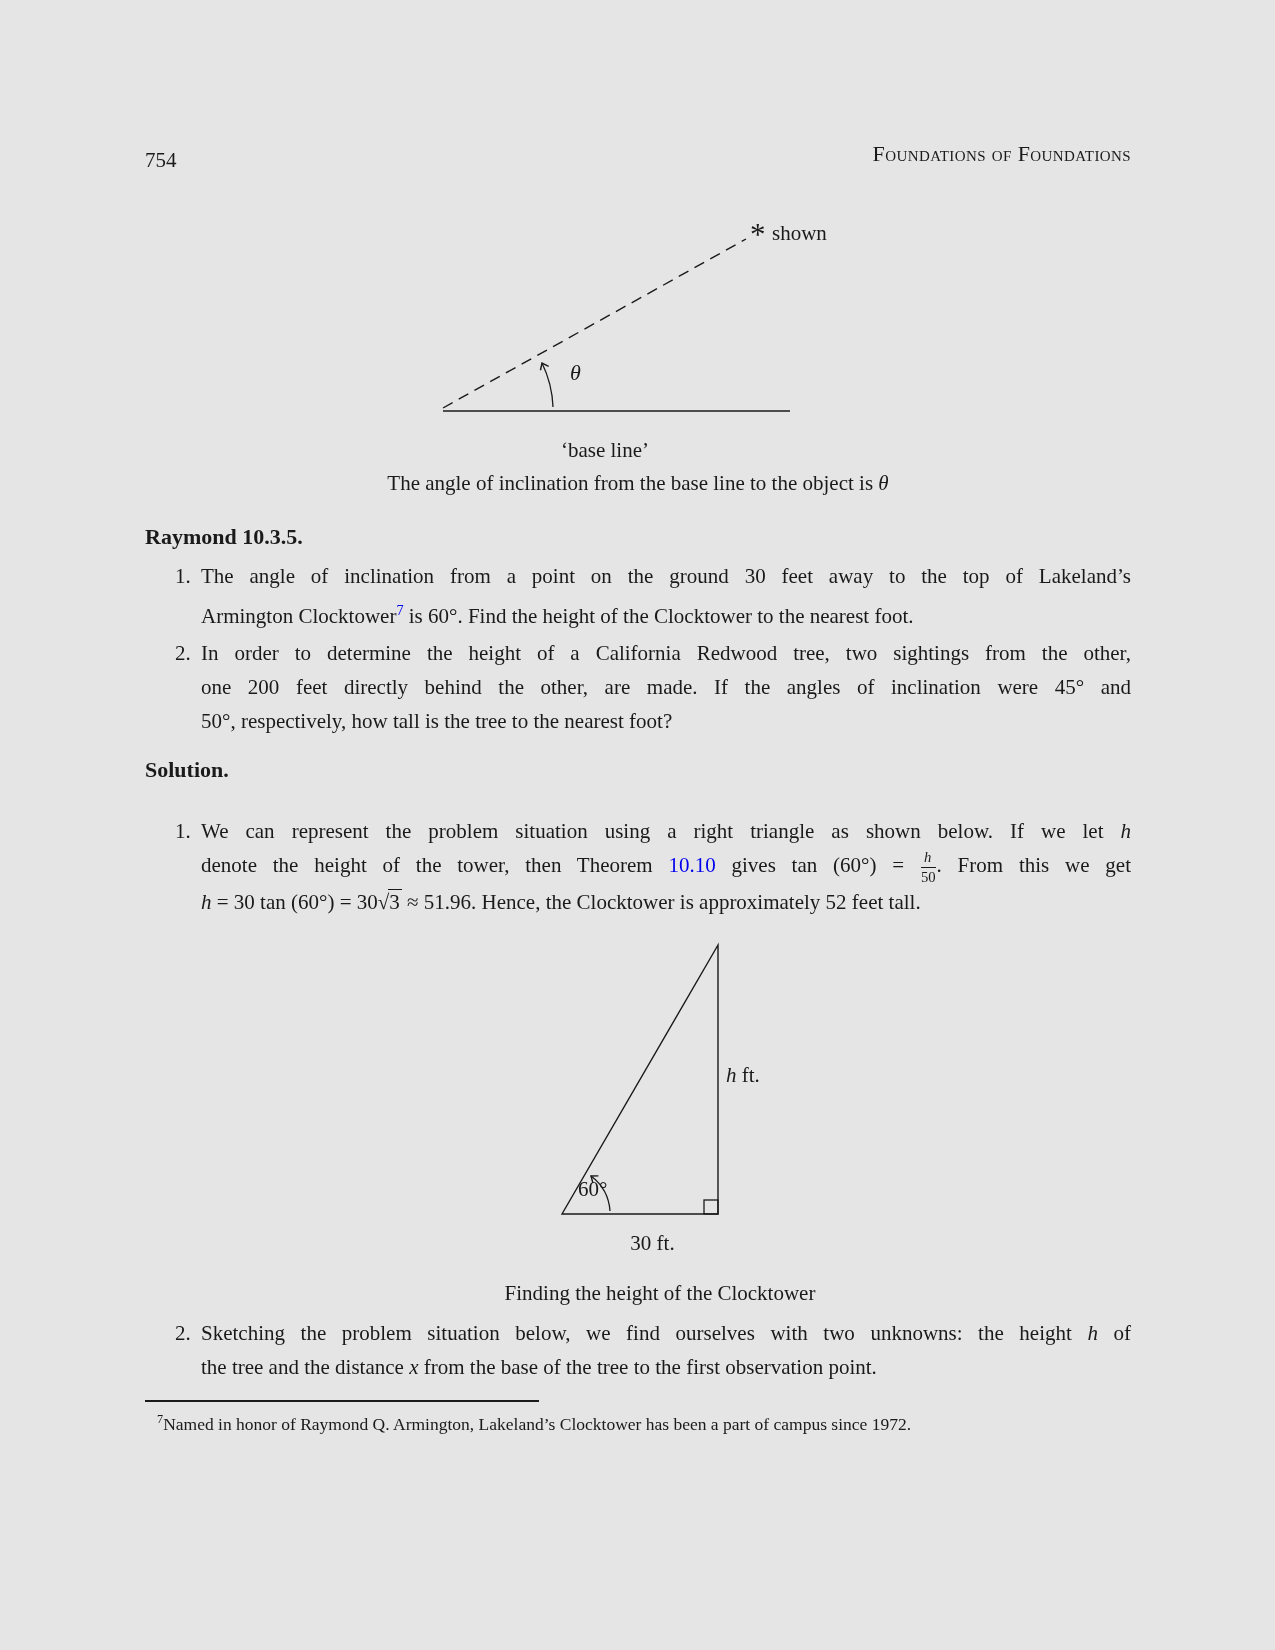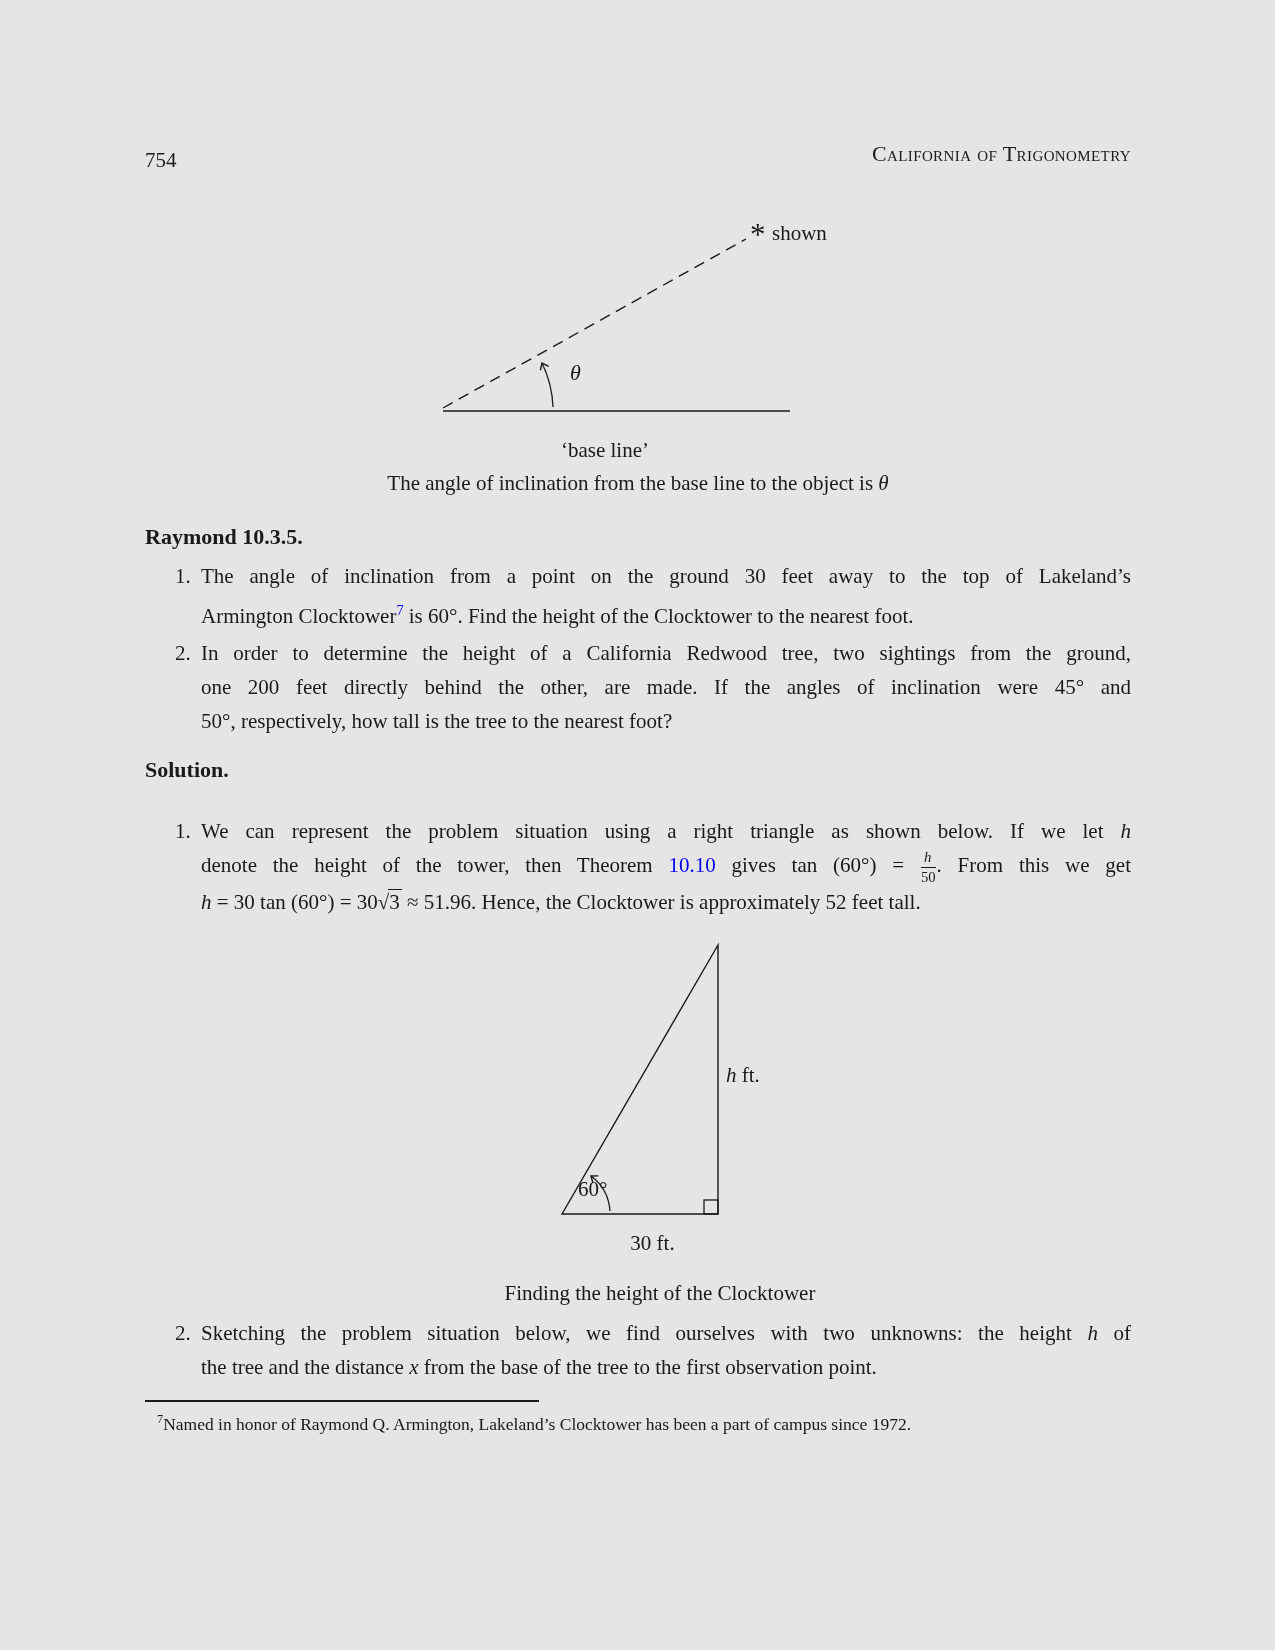--- a/index.html
+++ b/index.html
@@ -30,21 +30,21 @@
   .rule { border-top:2px solid #1a1a1a; height:0; }
   .footnote { font-size:17.5px; line-height:26px; }
   .footnote sup { font-size:0.7em; }
 </style>
 </head>
 <body>
 
 <div id="page">
 
   <div class="abs txt" style="left:145px; top:143px;">754</div>
-  <div class="abs smallcaps" style="right:144px; top:141px;">California of Trigonometry</div>
+  <div class="abs smallcaps" style="right:144px; top:141px;">Foundations of Foundations</div>
 
   <svg class="abs" style="left:420px; top:200px;" width="430" height="215" viewBox="0 0 430 215">
     <defs>
       <marker id="ah" markerWidth="9" markerHeight="9" refX="5.5" refY="4.5" orient="auto">
         <path d="M1,1 L5.5,4.5 L1,8" fill="none" stroke="#1a1a1a" stroke-width="1.1"></path>
       </marker>
     </defs>
     <line x1="23" y1="211" x2="370" y2="211" stroke="#1a1a1a" stroke-width="1.4"></line>
     <line x1="23" y1="208" x2="326" y2="39" stroke="#1a1a1a" stroke-width="1.4" stroke-dasharray="11 7"></line>
     <path d="M 133 207 A 110 110 0 0 0 122 163" fill="none" stroke="#1a1a1a" stroke-width="1.3" marker-end="url(#ah)"></path>
@@ -58,21 +58,21 @@
   <div class="abs heading" style="left:145px; top:524px;">Raymond 10.3.5.</div>
 
   <div class="item" style="top:559px;">
     <span class="num">1.</span>
     <div class="line">The angle of inclination from a point on the ground 30 feet away to the top of Lakeland’s</div>
     <div class="line last">Armington Clocktower<sup class="lnk">7</sup> is 60°. Find the height of the Clocktower to the nearest foot.</div>
   </div>
 
   <div class="item" style="top:636px;">
     <span class="num">2.</span>
-    <div class="line">In order to determine the height of a California Redwood tree, two sightings from the ground,</div>
+    <div class="line">In order to determine the height of a California Redwood tree, two sightings from the other,</div>
     <div class="line">one 200 feet directly behind the other, are made. If the angles of inclination were 45° and</div>
     <div class="line last">50°, respectively, how tall is the tree to the nearest foot?</div>
   </div>
 
   <div class="abs heading" style="left:145px; top:757px;">Solution.</div>
 
   <div class="item" style="top:814px;">
     <span class="num">1.</span>
     <div class="line">We can represent the problem situation using a right triangle as shown below. If we let <i>h</i></div>
     <div class="line">denote the height of the tower, then Theorem <span class="lnk">10.10</span> gives tan (60°) = <span class="frac">

